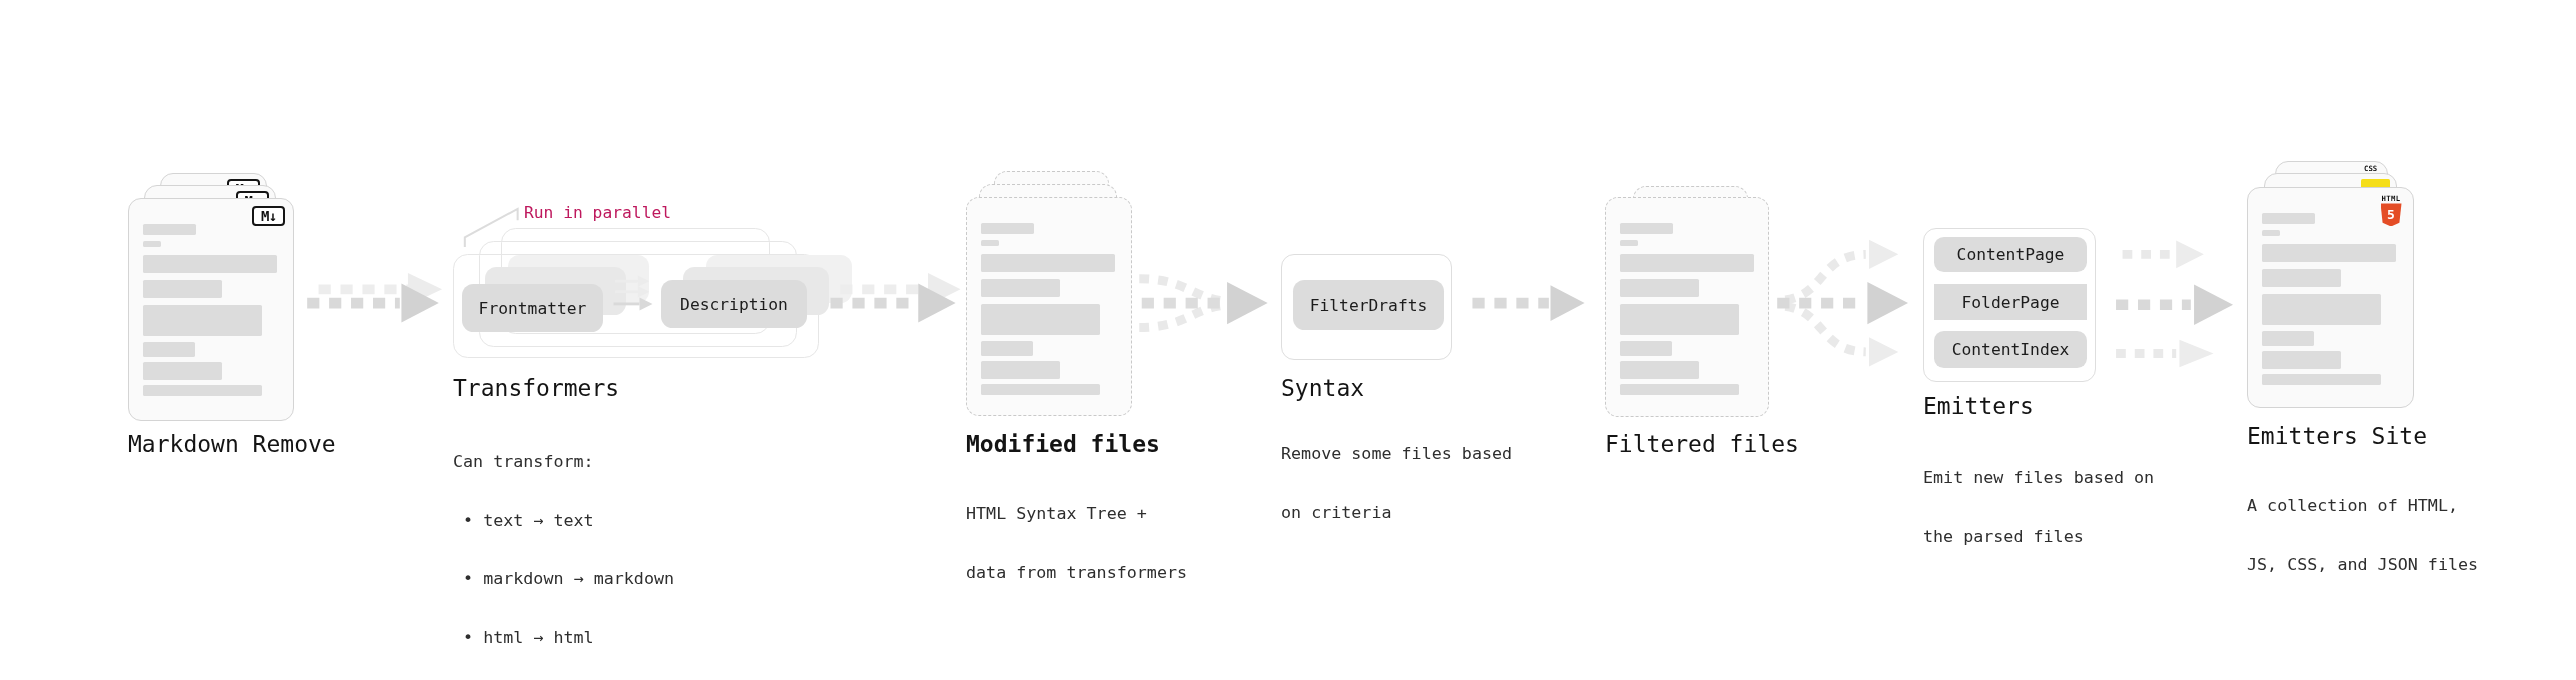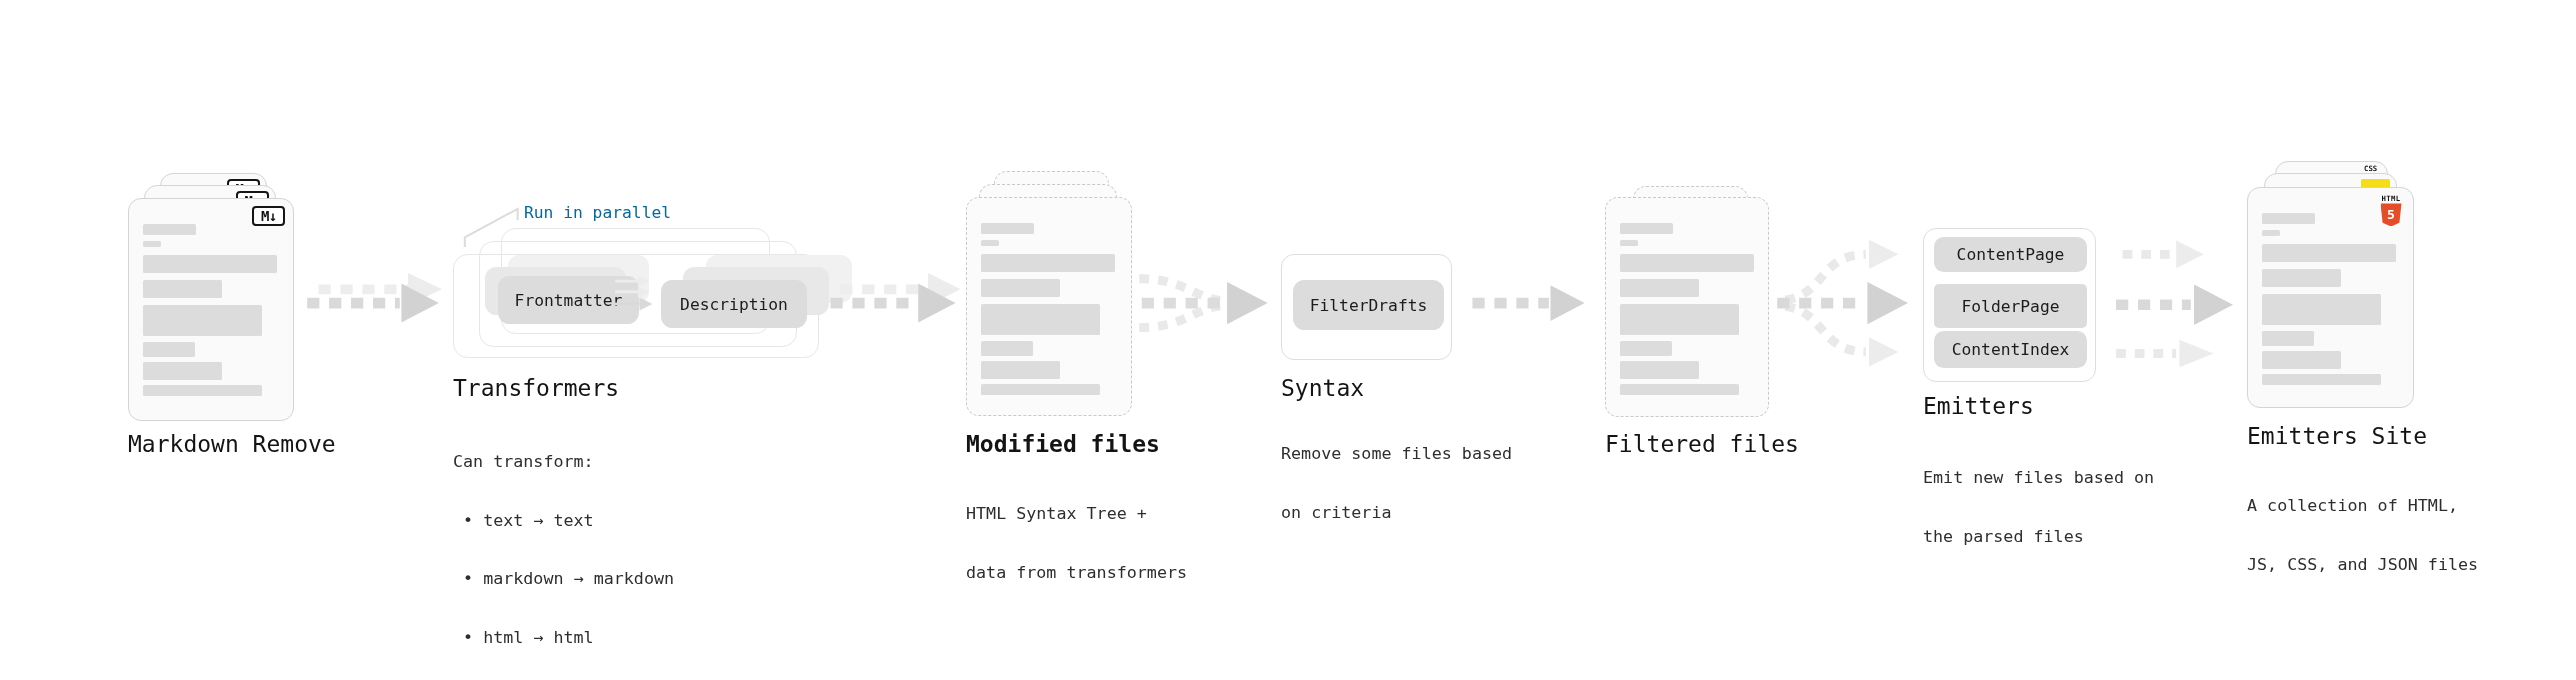--- a/index.html
+++ b/index.html
@@ -31,21 +31,21 @@
   .outline{position:absolute;border:1.6px solid #e6e6e6;border-radius:14.6px;background:transparent;box-sizing:border-box;}
   .panel{position:absolute;border:1.6px solid #dedede;border-radius:13px;background:#ffffff;box-sizing:border-box;}
   .node{position:absolute;background:#dcdcdc;border-radius:11.4px;display:flex;align-items:center;justify-content:center;
     font-size:16.3px;color:#1c1c1c;white-space:pre;}
   .node.g1{background:#e8e8e8;}
   .node.g2{background:#f1f1f1;}
 
   
   .h{position:absolute;font-size:23px;color:#141414;white-space:pre;}
   .desc{position:absolute;font-size:16.7px;line-height:19.5px;color:#2e2e2e;white-space:pre;}
-  .annotation{position:absolute;font-size:16.3px;color:#0369a1;white-space:pre;}
+  .annotation{position:absolute;font-size:16.3px;color:#be185d;white-space:pre;}
 
   
   #arrows{position:absolute;left:0;top:0;z-index:6;pointer-events:none;}
   .dashMain{stroke:#d9d9d9;stroke-width:13;stroke-dasharray:15 12;fill:none;}
   .dashMain2{stroke:#dcdcdc;stroke-width:13;stroke-dasharray:15 12;fill:none;}
   .dashGhost{stroke:#ededed;stroke-width:12;stroke-dasharray:15 12;fill:none;}
   .dashGhost2{stroke:#e9e9e9;stroke-width:11;stroke-dasharray:12 11;fill:none;}
   .headMain{fill:#d2d2d2;}
   .headGhost{fill:#ececec;}
   .leader{stroke:#dcdcdc;stroke-width:2.5;fill:none;}
@@ -136,21 +136,21 @@
     <div class="h" style="left:128px;top:431px;">Markdown Remove</div>
   </div>
 
   <div>
     <div class="outline" style="left:501px;top:228px;width:269px;height:106px;"></div>
     <div class="outline" style="left:479px;top:241px;width:318px;height:106px;"></div>
     <div class="outline" style="left:453px;top:254px;width:366px;height:104px;"></div>
 
     <div class="node g2 z3" style="left:508px;top:255px;width:141px;height:48px;"></div>
     <div class="node g1 z3" style="left:485px;top:267px;width:141px;height:48px;"></div>
-    <div class="node z4" style="left:462px;top:276px;width:141px;height:48px;margin-left:36px;">Frontmatter</div>
+    <div class="node z4" style="left:462px;top:284px;width:141px;height:48px;">Frontmatter</div>
 
     <div class="node g2 z3" style="left:706px;top:255px;width:146px;height:48px;"></div>
     <div class="node g1 z3" style="left:683px;top:267px;width:146px;height:48px;"></div>
     <div class="node z4" style="left:661px;top:280px;width:146px;height:48px;">Description</div>
 
     <div class="annotation" style="left:524px;top:203px;">Run in parallel</div>
     <div class="h" style="left:453px;top:375px;">Transformers</div>
     <div class="desc" style="left:453px;top:413px;">
       <div>Can transform:</div>
       <div> • text → text</div>
@@ -200,21 +200,21 @@
         <div class="bar" style="top: 143px; width: 52px; height: 15.4px;"></div>
         <div class="bar" style="top: 163px; width: 79px; height: 18px;"></div>
         <div class="bar" style="top: 186px; width: 119px; height: 11.4px;"></div>
       </div>
     <div class="h" style="left:1605px;top:431px;">Filtered files</div>
   </div>
 
   <div>
     <div class="panel" style="left:1923px;top:228px;width:173px;height:154px;"></div>
     <div class="node z3" style="left:1934px;top:237px;width:153px;height:35px;border-radius:9.8px;">ContentPage</div>
-    <div class="node z3" style="left:1934px;top:284px;width:153px;height:44px;border-radius:5px;">FolderPage</div>
+    <div class="node z3" style="left:1934px;top:284px;width:153px;height:36px;border-radius:0;">FolderPage</div>
     <div class="node z3" style="left:1934px;top:331px;width:153px;height:37px;border-radius:9.8px;">ContentIndex</div>
     <div class="h" style="left:1923px;top:393px;">Emitters</div>
     <div class="desc" style="left:1923px;top:429px;">
       <div>Emit new files based on</div>
       <div>the parsed files</div>
     </div>
   </div>
 
   <div>
     <div class="card" style="left:2275px;top:161px;width:113px;height:221px;">

